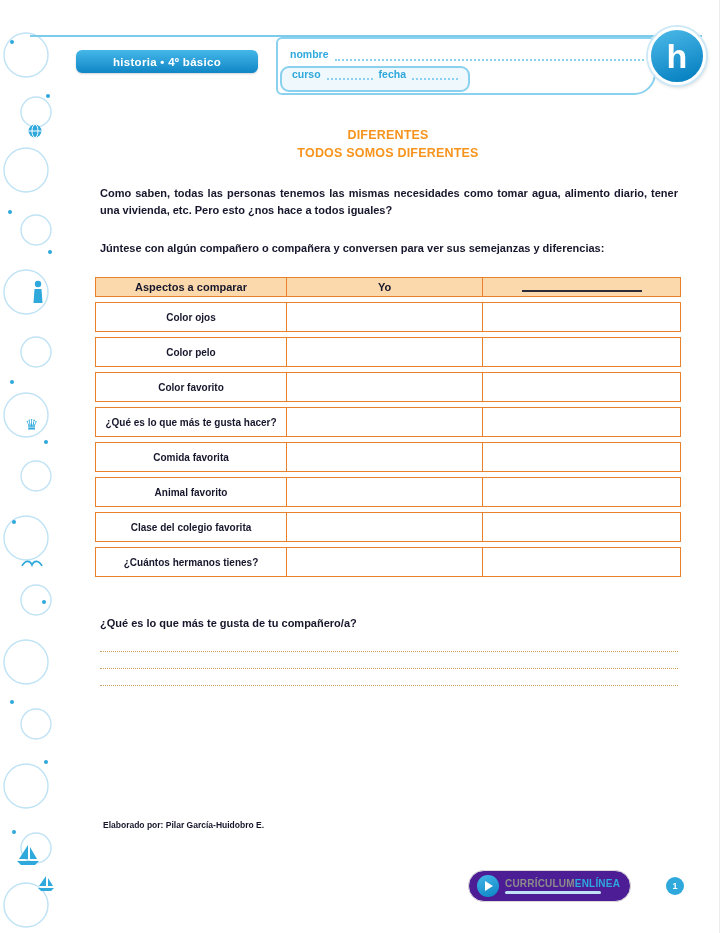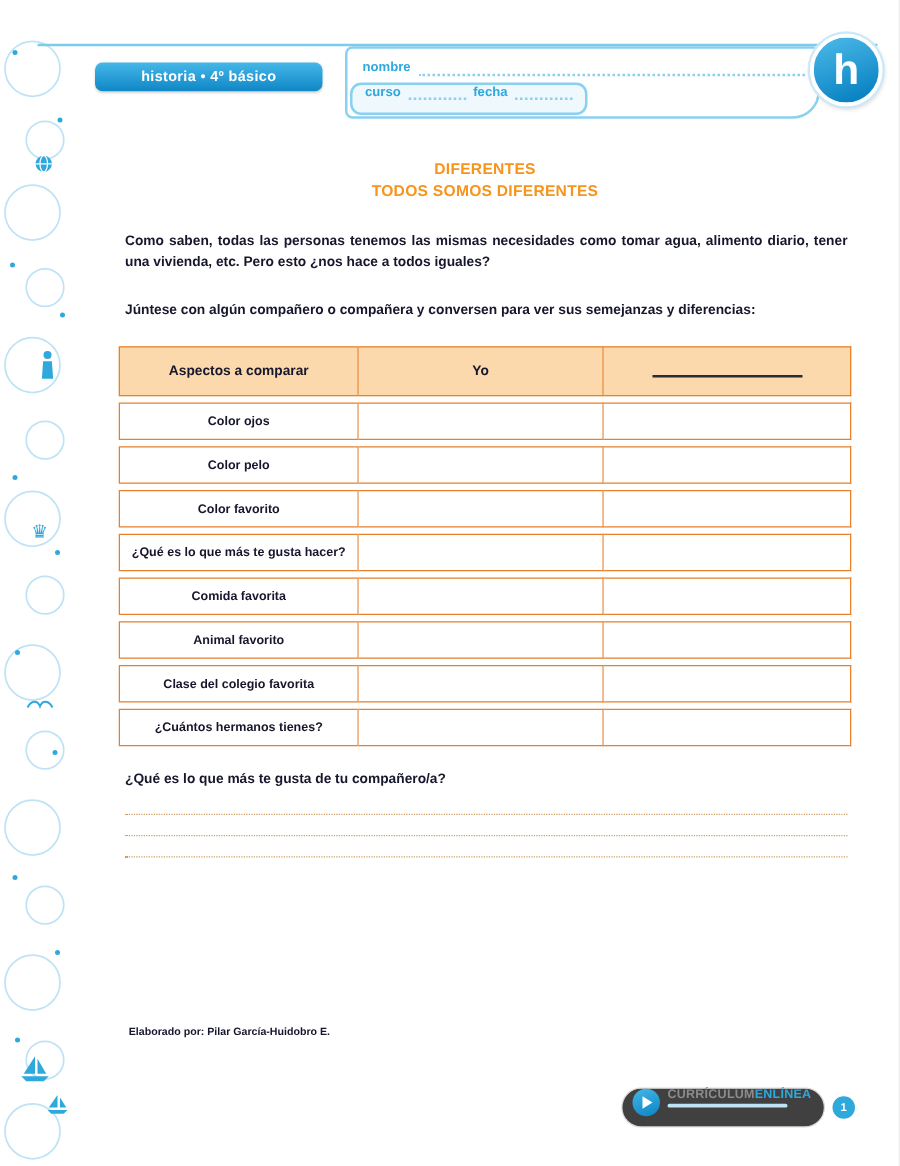--- a/index.html
+++ b/index.html
@@ -55,21 +55,21 @@
   .intro { top:185px; }
   .instruction { top:240px; text-align:left; }
   
   .cmp-table {
     position:absolute; left:95px; top:272px; width:586px;
     border-collapse:separate; border-spacing:0 5px; table-layout:fixed;
   }
   .cmp-table th, .cmp-table td { border:1.6px solid #e8802c; }
   .cmp-table th + th, .cmp-table td + td { border-left:none; }
   .cmp-table th {
-    background:#fbd9ac; height:40px; font-size:11px; font-weight:bold;
+    background:#fbd9ac; height:20px; font-size:11px; font-weight:bold;
     color:#16162c; text-align:center; vertical-align:middle;
   }
   .col1 { width:192px; } .col2 { width:196px; } .col3 { width:198px; }
   .aspect-cell {
     height:30px; font-size:10px; font-weight:bold; text-align:center;
     vertical-align:middle; color:#16162c; padding:3px 0; background:#fff;
   }
   .entry-cell { background:#fff; }
   .blank-underline { display:inline-block; width:120px; border-bottom:2px solid #2b2b3a; height:12px; }
   
@@ -77,23 +77,23 @@
   .answer-line {
     position:absolute; left:100px; width:578px; height:14px;
     border-bottom:1.5px dotted #cf9f64;
   }
   
   .credits {
     position:absolute; left:103px; top:820px;
     font-size:8.5px; font-weight:bold; color:#16162c;
   }
   .footer-pill {
-    position:absolute; left:497px; top:870px; width:163px; height:32px;
-    border:1.5px solid #d9d9d9; border-radius:16px; background:#404040;
-    display:flex; gap:6px; padding:0 8px;
+    position:absolute; left:468px; top:870px; width:163px; height:32px;
+    border:1.5px solid #d9d9d9; border-radius:16px; background:#4c1d95;
+    display:flex; align-items:center; gap:6px; padding:0 8px;
   }
   .play-circle {
     width:22px; height:22px; border-radius:50%; flex:0 0 22px;
     background:linear-gradient(160deg,#45b7e8,#0b84c4);
     display:flex; align-items:center; justify-content:center;
   }
   .play-tri {
     width:0; height:0; border-top:5px solid transparent; border-bottom:5px solid transparent;
     border-left:8px solid #fff; margin-left:2px;
   }

